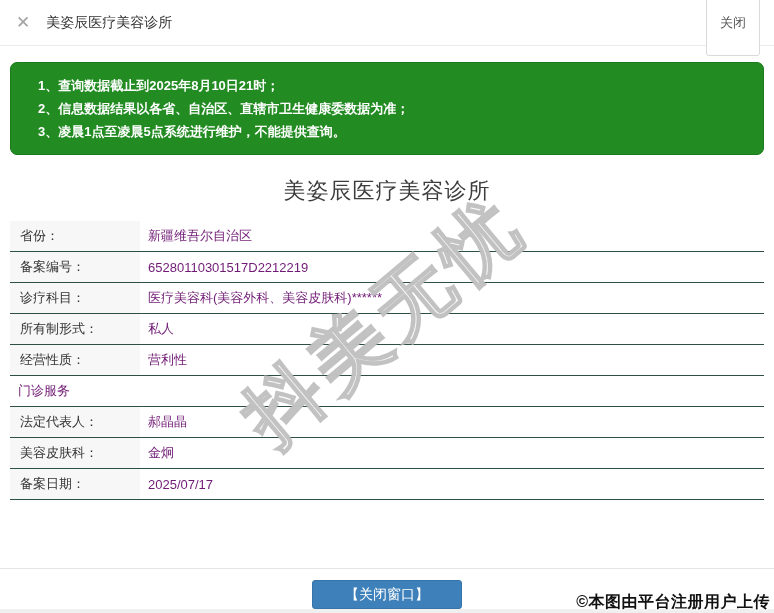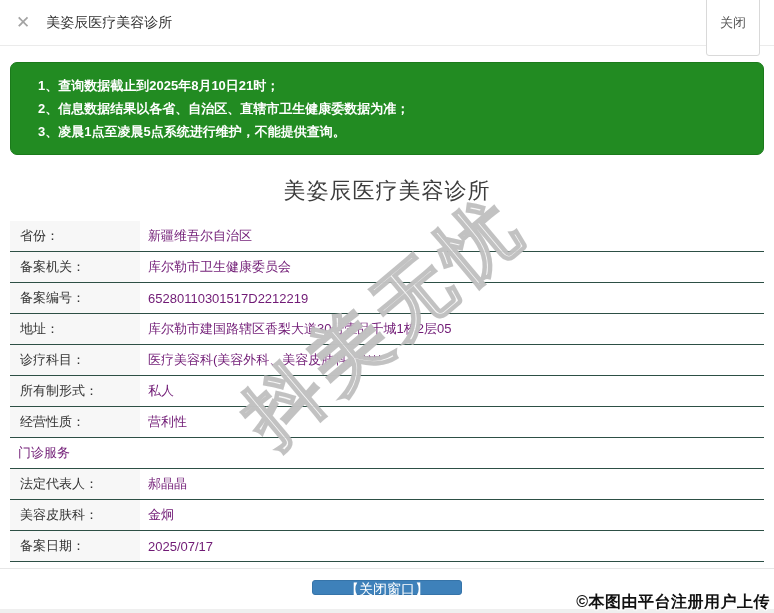--- a/index.html
+++ b/index.html
@@ -109,21 +109,21 @@
   
   .footer-divider {
     position: absolute;
     left: 0; right: 0; top: 568px;
     border-top: 1px solid #e6e6e6;
   }
   .close-window-btn {
     position: absolute;
     top: 580px; left: 50%;
     transform: translateX(-50%);
-    width: 150px; height: 15px;
+    width: 150px; height: 29px;
     background: #3e81ba;
     border: 1px solid #3674a9;
     border-radius: 3px;
     color: #ffffff;
     font-size: 14px;
     cursor: pointer;
     z-index: 4;
   }
   .wm-copyright {
     position: absolute;
@@ -165,30 +165,22 @@
   </div>
 
   <div class="clinic-title">美姿辰医疗美容诊所</div>
 
   <div class="detail-table">
       <div class="row">
         <div class="cell-label">省份：</div>
         <div class="cell-value">新疆维吾尔自治区</div>
       </div>
       <div class="row">
-        <div class="cell-label">备案机关：</div>
-        <div class="cell-value">库尔勒市卫生健康委员会</div>
-      </div>
-      <div class="row">
         <div class="cell-label">备案编号：</div>
         <div class="cell-value">65280110301517D2212219</div>
-      </div>
-      <div class="row">
-        <div class="cell-label">地址：</div>
-        <div class="cell-value">库尔勒市建国路辖区香梨大道30号壹品千城1栋2层05</div>
       </div>
       <div class="row">
         <div class="cell-label">诊疗科目：</div>
         <div class="cell-value">医疗美容科(美容外科、美容皮肤科)******</div>
       </div>
       <div class="row">
         <div class="cell-label">所有制形式：</div>
         <div class="cell-value">私人</div>
       </div>
       <div class="row">

